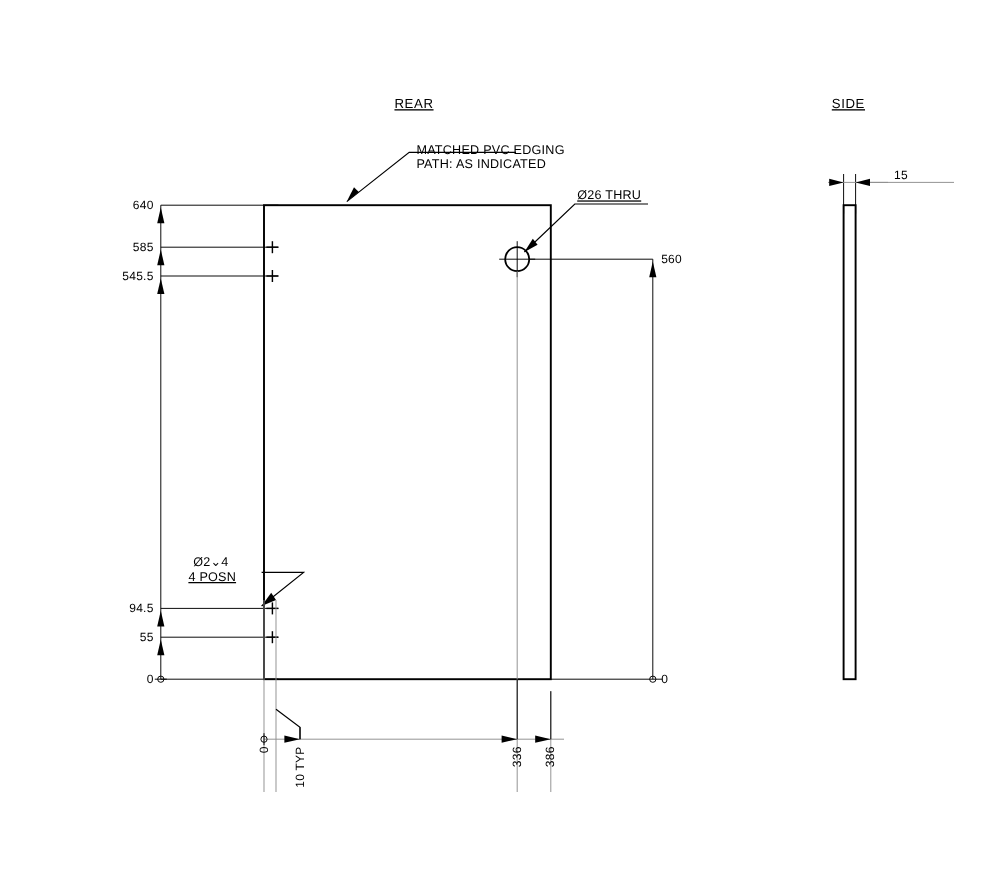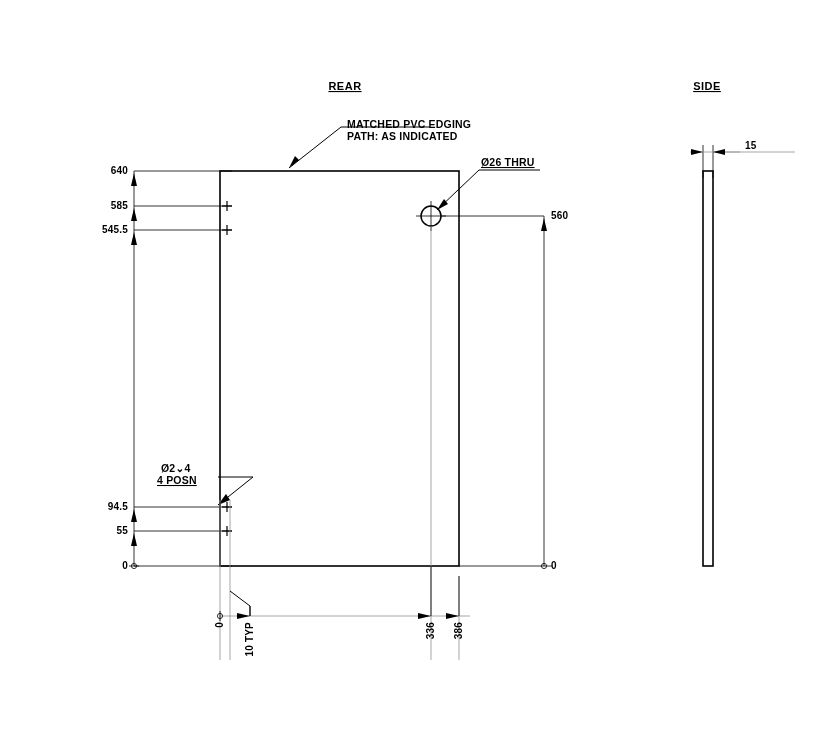--- a/index.html
+++ b/index.html
@@ -10,21 +10,20 @@
   body {
     font-family: "Liberation Sans", sans-serif;
     color: #000000;
   }
   #sheet {
     position: relative;
     width: 840px;
     height: 741px;
     background: #ffffff;
     overflow: hidden;
-    font-weight: bold;
   }
   #sheet svg {
     position: absolute;
     top: 0;
     left: 0;
     width: 840px;
     height: 741px;
   }
   .view-title {
     font-size: 11px;

